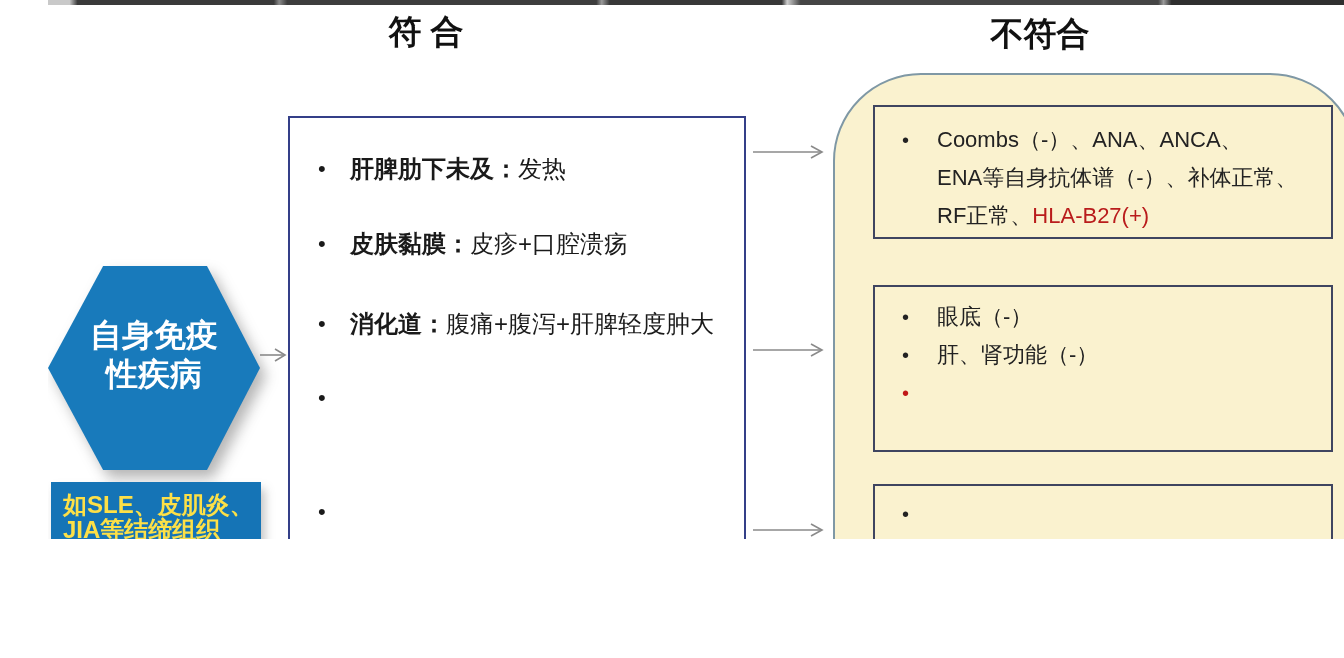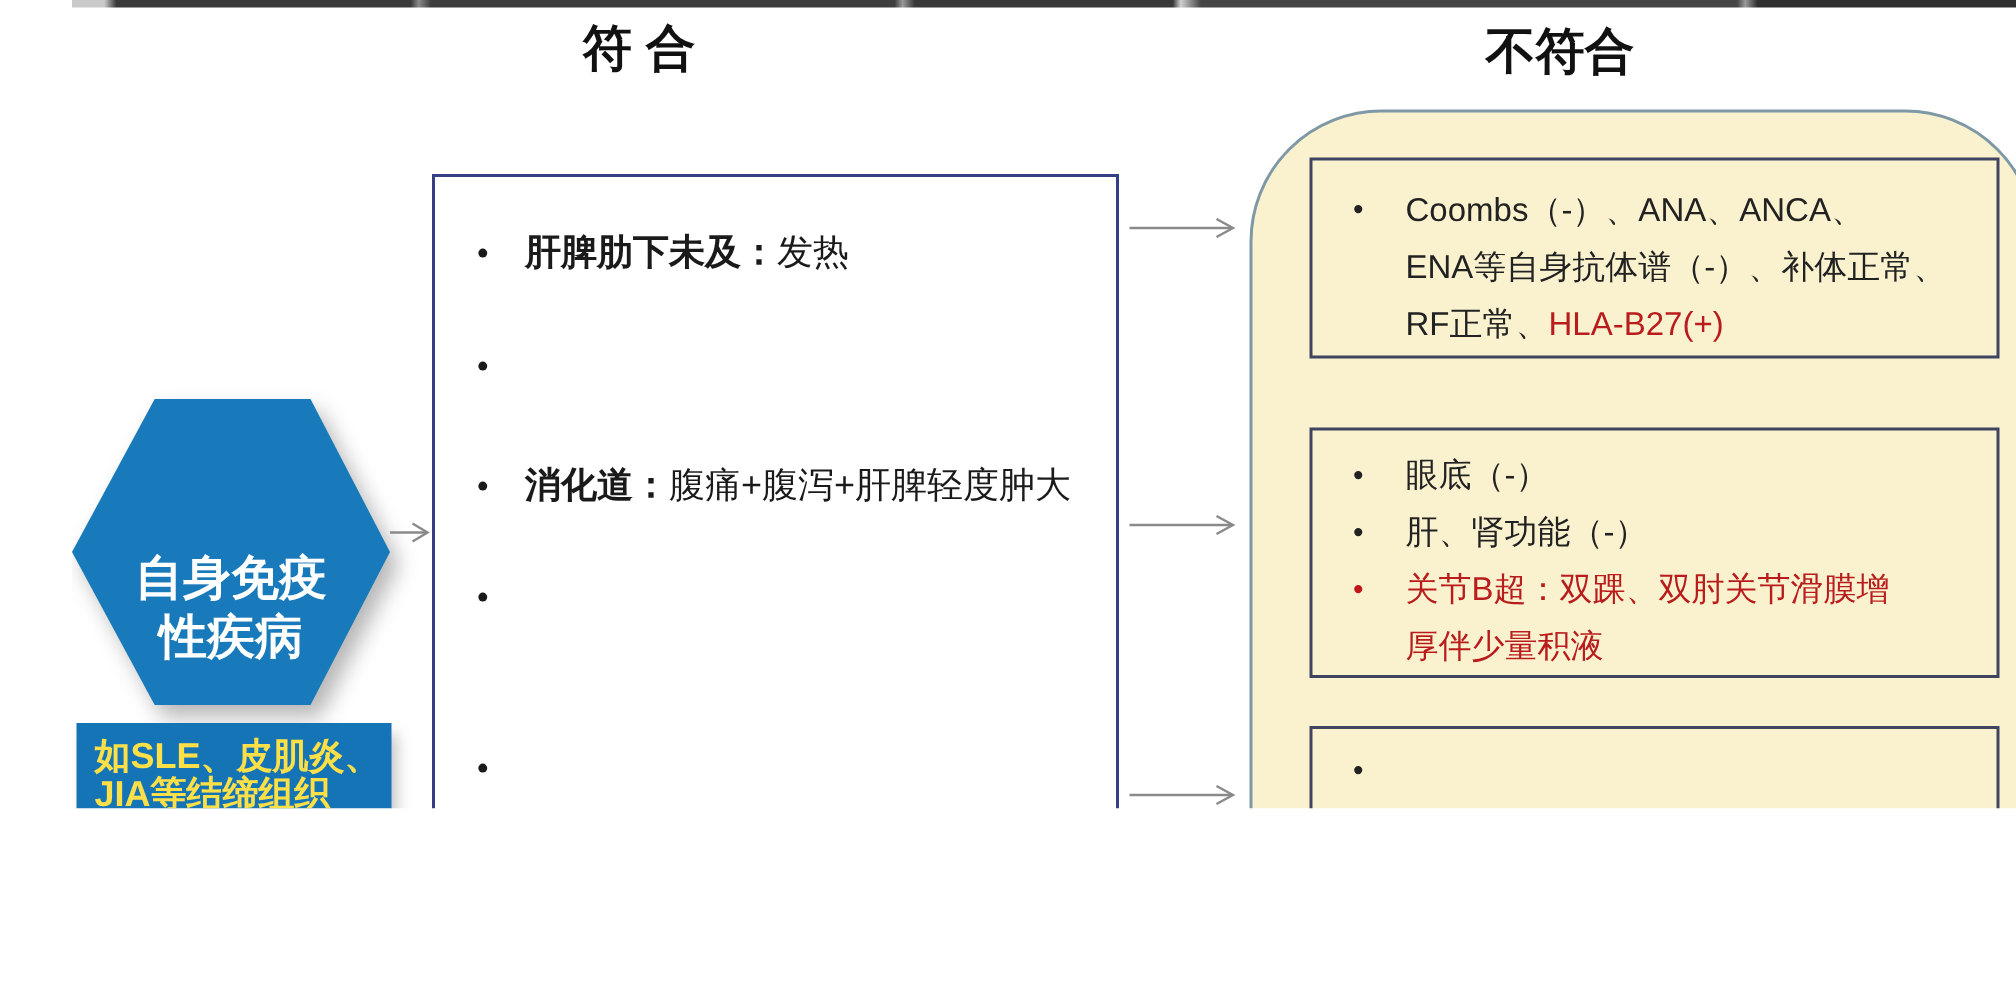--- a/index.html
+++ b/index.html
@@ -26,21 +26,21 @@
   #title-mismatch{left:872px;top:12px;}
 
   
   #hexagon{
     position:absolute;left:0px;top:266px;width:212px;height:204px;
     filter:drop-shadow(6px 8px 7px rgba(90,90,90,.45));
   }
   #hexagon .hex-shape{
     position:absolute;inset:0;background:#187abb;
     clip-path:polygon(0% 50%,26% 0%,75% 0%,100% 50%,75% 100%,26% 100%);
-    display:flex;align-items:flex-end;justify-content:center;
+    display:flex;align-items:center;justify-content:center;
   }
   #hexagon .hex-label{
     color:#fff;font-size:32px;font-weight:bold;line-height:39px;
     text-align:center;white-space:pre-line;padding-bottom:26px;
   }
 
   
   #examples-box{
     position:absolute;left:3px;top:482px;width:210px;height:115px;
     background:#1574b6;box-shadow:4px 7px 9px rgba(90,90,90,.35);
@@ -110,41 +110,40 @@
 
   <div id="examples-box">
     <div class="ex-text">如SLE、皮肌炎、
 JIA等结缔组织
 性疾病</div>
   </div>
 
   <div id="match-box">
     <ul>
       <li id="mi-1"><span class="bullet">•</span><span class="li-text"><span class="seg-bold">肝脾肋下未及：</span><span>发热</span></span></li>
-      <li id="mi-2"><span class="bullet">•</span></li>
+      <li id="mi-2"><span class="bullet">•</span><span class="li-text"><span class="seg-bold">皮肤黏膜：</span><span>皮疹+口腔溃疡</span></span></li>
       <li id="mi-3"><span class="bullet">•</span><span class="li-text"><span class="seg-bold">消化道：</span><span>腹痛+腹泻+肝脾轻度肿大</span></span></li>
       <li id="mi-4"><span class="bullet">•</span></li>
       <li id="mi-5"><span class="bullet">•</span></li>
     </ul>
   </div>
 
   <div id="mismatch-panel">
     <div class="sub-box" id="sub-box-1">
       <ul>
         <li id="b1-i1"><span class="bullet">•</span><span class="li-text"><span>Coombs（-）、ANA、ANCA、
 ENA等自身抗体谱（-）、补体正常、
 RF正常、</span><span class="seg-red">HLA-B27(+)</span></span></li>
       </ul>
     </div>
     <div class="sub-box" id="sub-box-2">
       <ul>
         <li id="b2-i1"><span class="bullet">•</span><span class="li-text"><span>眼底（-）</span></span></li>
         <li id="b2-i2"><span class="bullet">•</span><span class="li-text"><span>肝、肾功能（-）</span></span></li>
-        <li id="b2-i3" class="red-bullet"><span class="bullet">•</span><span class="li-text"><span class="seg-red">关节B超：双踝、双肘关节滑膜增
-厚伴少量积液</span></span></li>
+        <li id="b2-i3" class="red-bullet"><span class="bullet">•</span></li>
       </ul>
     </div>
     <div class="sub-box" id="sub-box-3">
       <ul>
         <li id="b3-i1"><span class="bullet">•</span></li>
       </ul>
     </div>
   </div>
 
   <svg id="arrows" width="1344" height="658" viewBox="0 0 1344 658">

